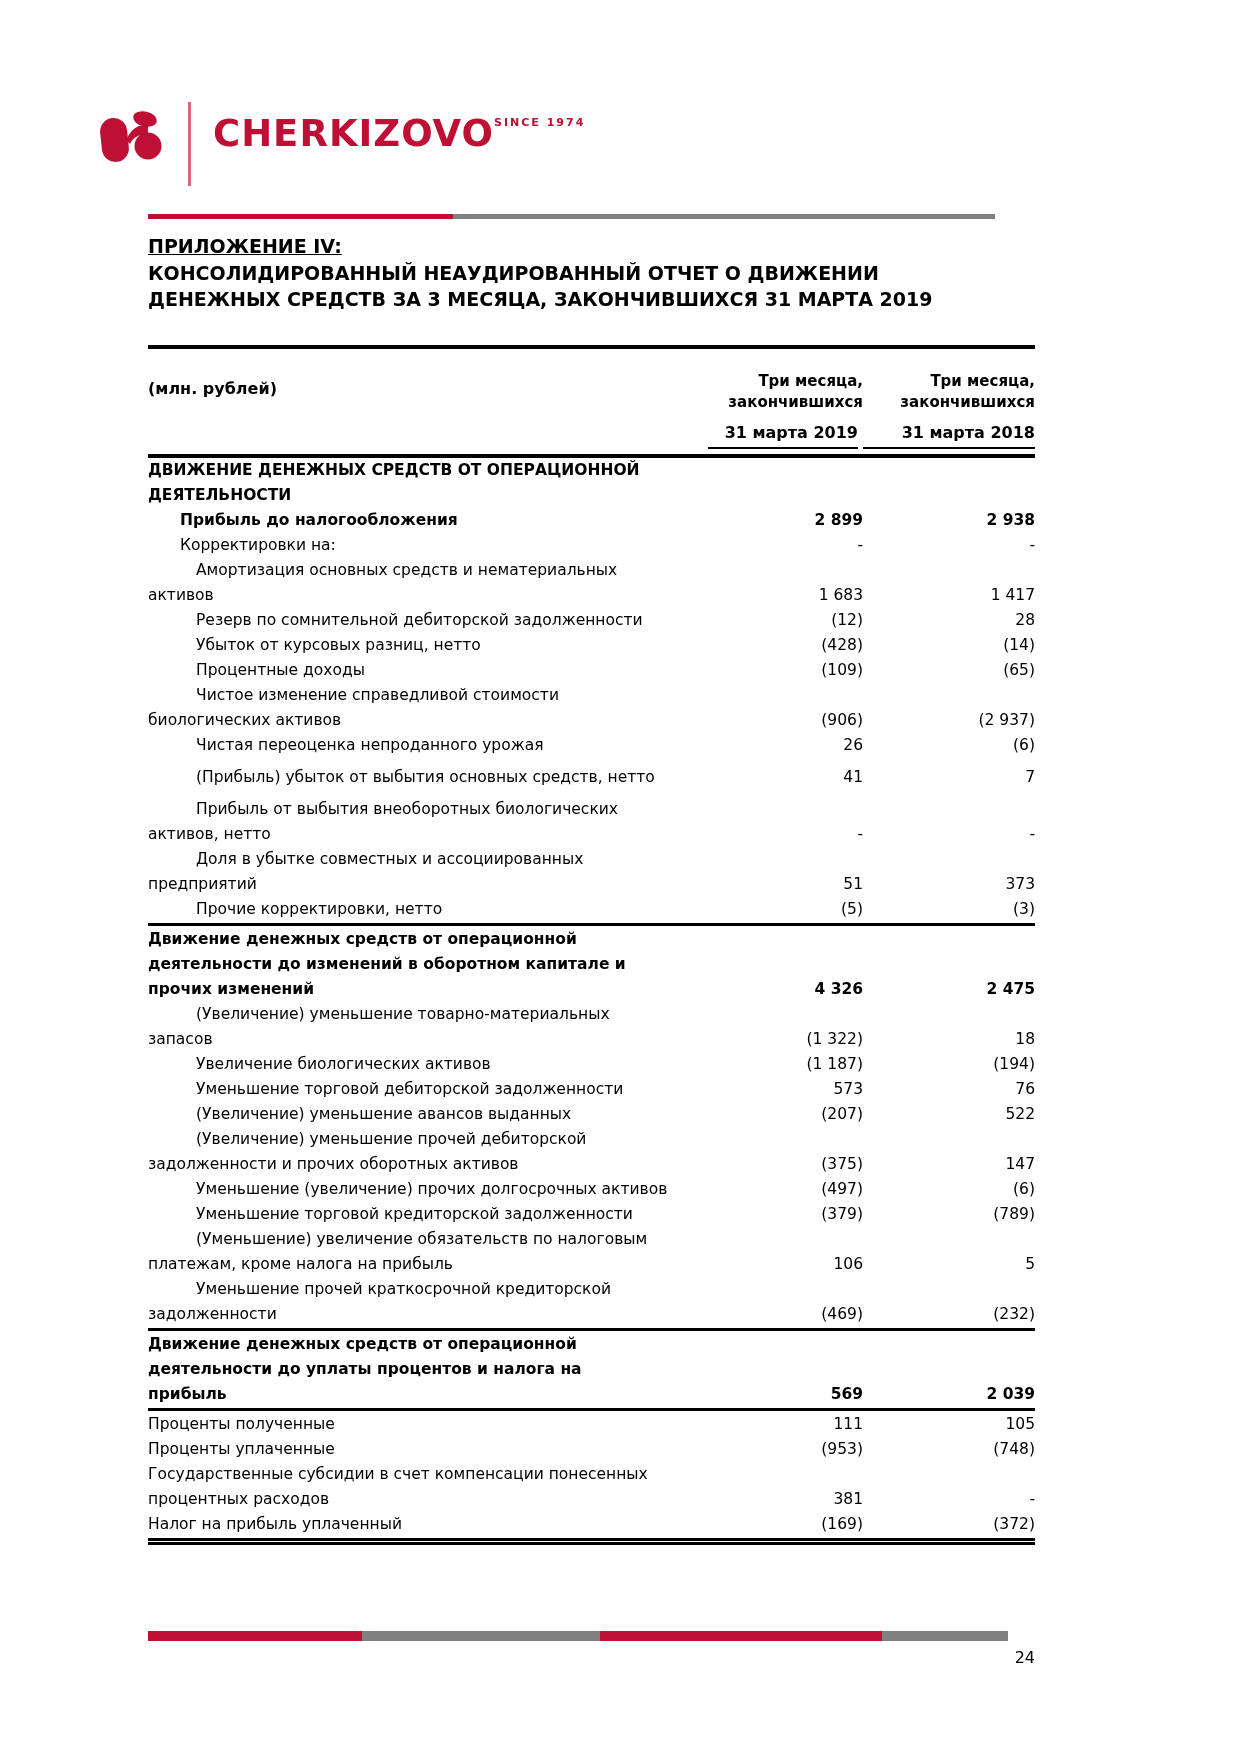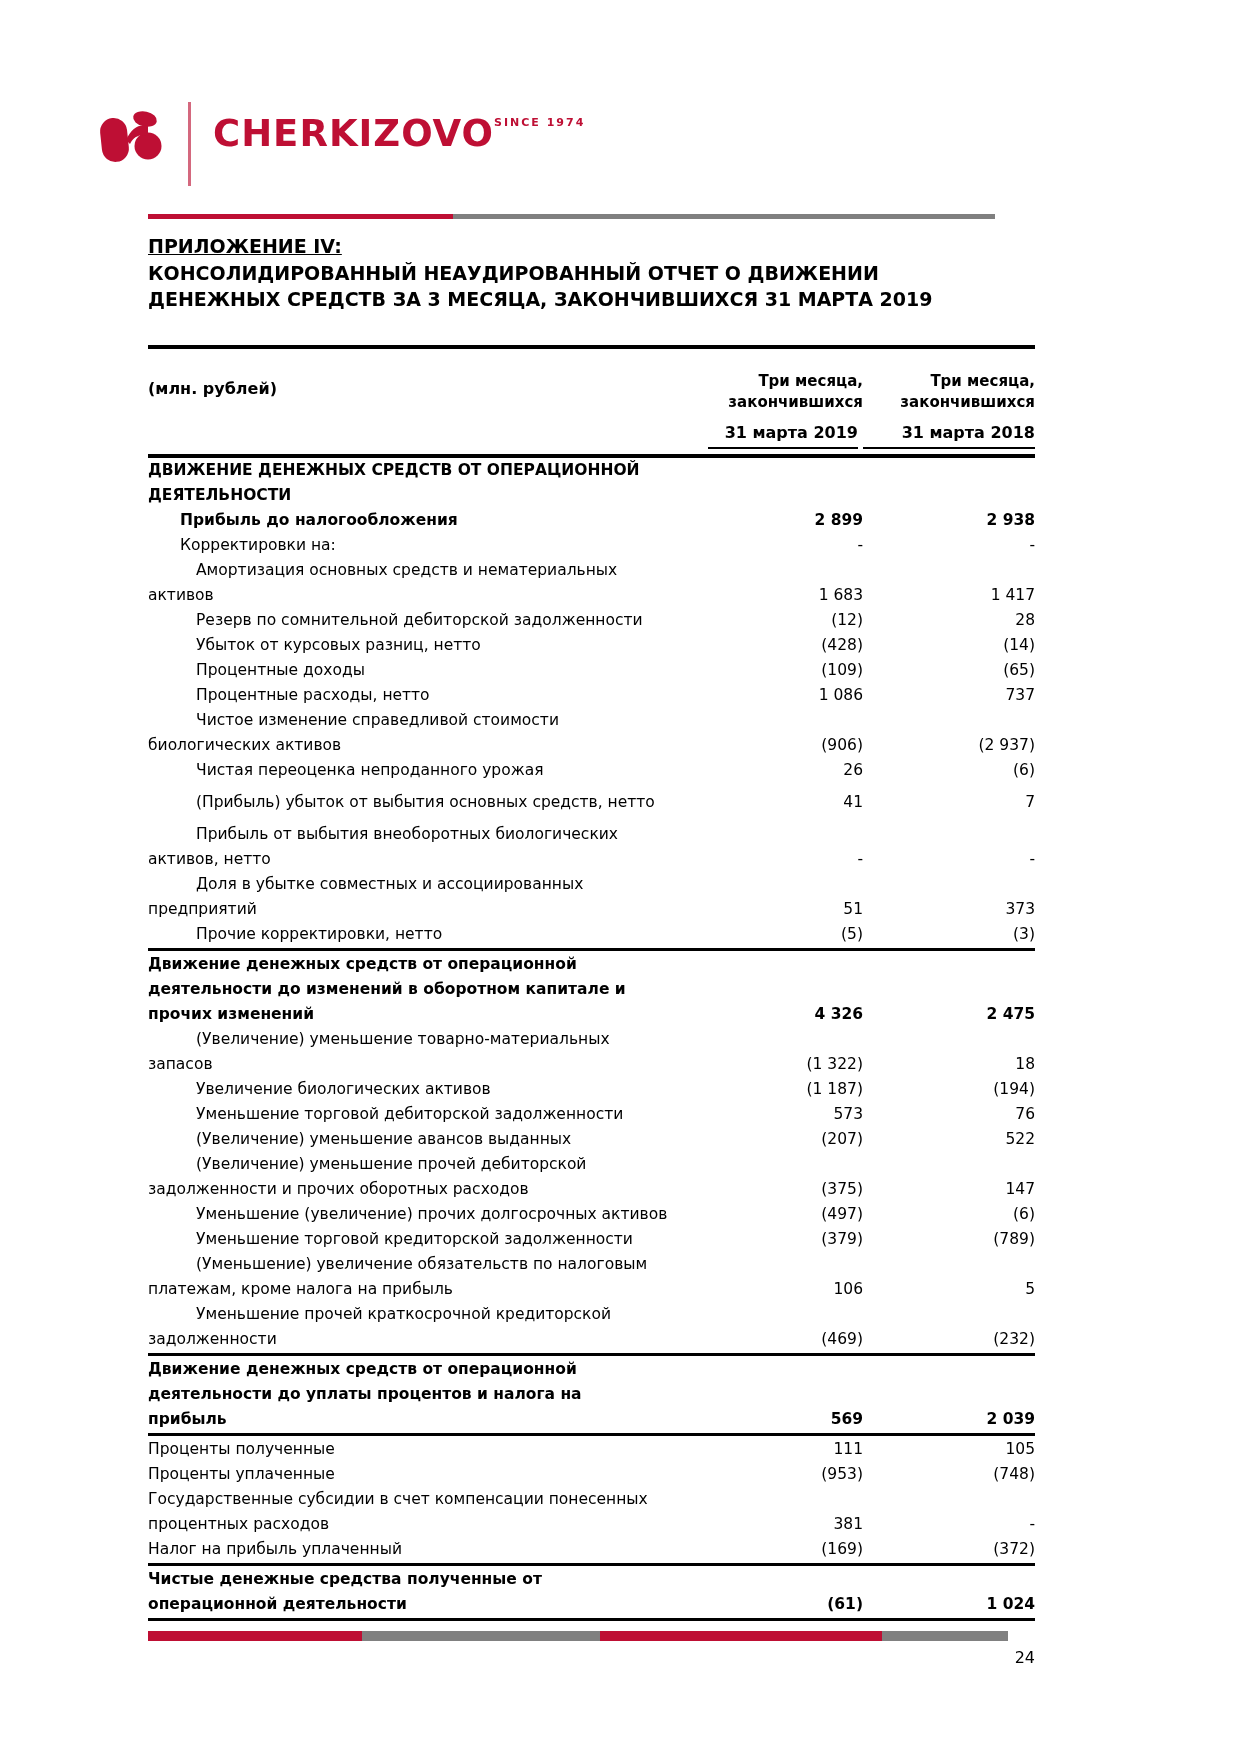--- a/index.html
+++ b/index.html
@@ -145,25 +145,20 @@
     <div class="lbl">Убыток от курсовых разниц, нетто</div>
     <div class="val v1">(428)</div>
     <div class="val v2">(14)</div>
   </div>
           <div class="trow ind2">
     <div class="lbl">Процентные доходы</div>
     <div class="val v1">(109)</div>
     <div class="val v2">(65)</div>
   </div>
           <div class="trow ind2">
-    <div class="lbl">Процентные расходы, нетто</div>
-    <div class="val v1">1 086</div>
-    <div class="val v2">737</div>
-  </div>
-          <div class="trow ind2">
     <div class="lbl">Чистое изменение справедливой стоимости
 биологических активов</div>
     <div class="val v1">(906)</div>
     <div class="val v2">(2 937)</div>
   </div>
           <div class="trow ind2">
     <div class="lbl">Чистая переоценка непроданного урожая</div>
     <div class="val v1">26</div>
     <div class="val v2">(6)</div>
   </div>
@@ -213,21 +208,21 @@
     <div class="val v1">573</div>
     <div class="val v2">76</div>
   </div>
           <div class="trow ind2">
     <div class="lbl">(Увеличение) уменьшение авансов выданных</div>
     <div class="val v1">(207)</div>
     <div class="val v2">522</div>
   </div>
           <div class="trow ind2">
     <div class="lbl">(Увеличение) уменьшение прочей дебиторской
-задолженности и прочих оборотных расходов</div>
+задолженности и прочих оборотных активов</div>
     <div class="val v1">(375)</div>
     <div class="val v2">147</div>
   </div>
           <div class="trow ind2">
     <div class="lbl">Уменьшение (увеличение) прочих долгосрочных активов</div>
     <div class="val v1">(497)</div>
     <div class="val v2">(6)</div>
   </div>
           <div class="trow ind2">
     <div class="lbl">Уменьшение торговой кредиторской задолженности</div>
@@ -270,26 +265,20 @@
 процентных расходов</div>
     <div class="val v1">381</div>
     <div class="val v2">-</div>
   </div>
           <div class="trow ind0">
     <div class="lbl">Налог на прибыль уплаченный</div>
     <div class="val v1">(169)</div>
     <div class="val v2">(372)</div>
   </div>
           <div class="t-rule thin"></div>
-          <div class="trow ind0 bold">
-    <div class="lbl">Чистые денежные средства полученные от
-операционной деятельности</div>
-    <div class="val v1">(61)</div>
-    <div class="val v2">1 024</div>
-  </div>
           <div class="t-rule thin"></div>
         </div>
     </div>
   </div>
 
   <div class="footer-bar">
     <div class="s1"></div>
     <div class="s2"></div>
     <div class="s3"></div>
     <div class="s4"></div>

